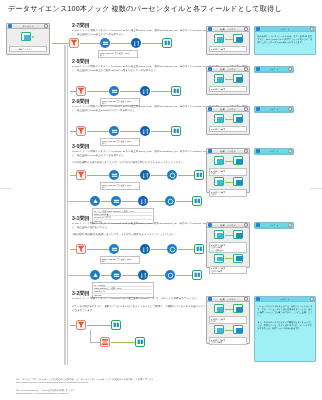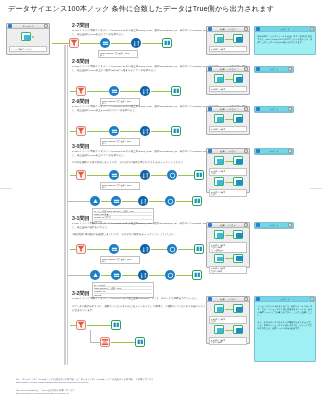--- a/index.html
+++ b/index.html
@@ -243,21 +243,21 @@
     position: absolute;
     height: 1px;
     background: #dddddd;
   }
 </style>
 </head>
 <body>
 
 <div id="page">
 
-  <div class="page-title">データサイエンス100本ノック 条件に合致したデータはTrue側から出力されます</div>
+  <div class="page-title">データサイエンス100本ノック 複数のパーセンタイルと各フィールドとして取得し</div>
 
   <div class="panel" style="left:6px; top:23px; width:44px; height:32px;">
     <div class="panel-bar">
       <div class="btn-l"></div>
       <div class="ttl">データ入力</div>
       <div class="btn-r"></div>
     </div>
     <div class="panel-body">
       <div style="position:relative;height:14px;">
         <div class="ico-folder" style="left:12px; top:1px;"></div>

